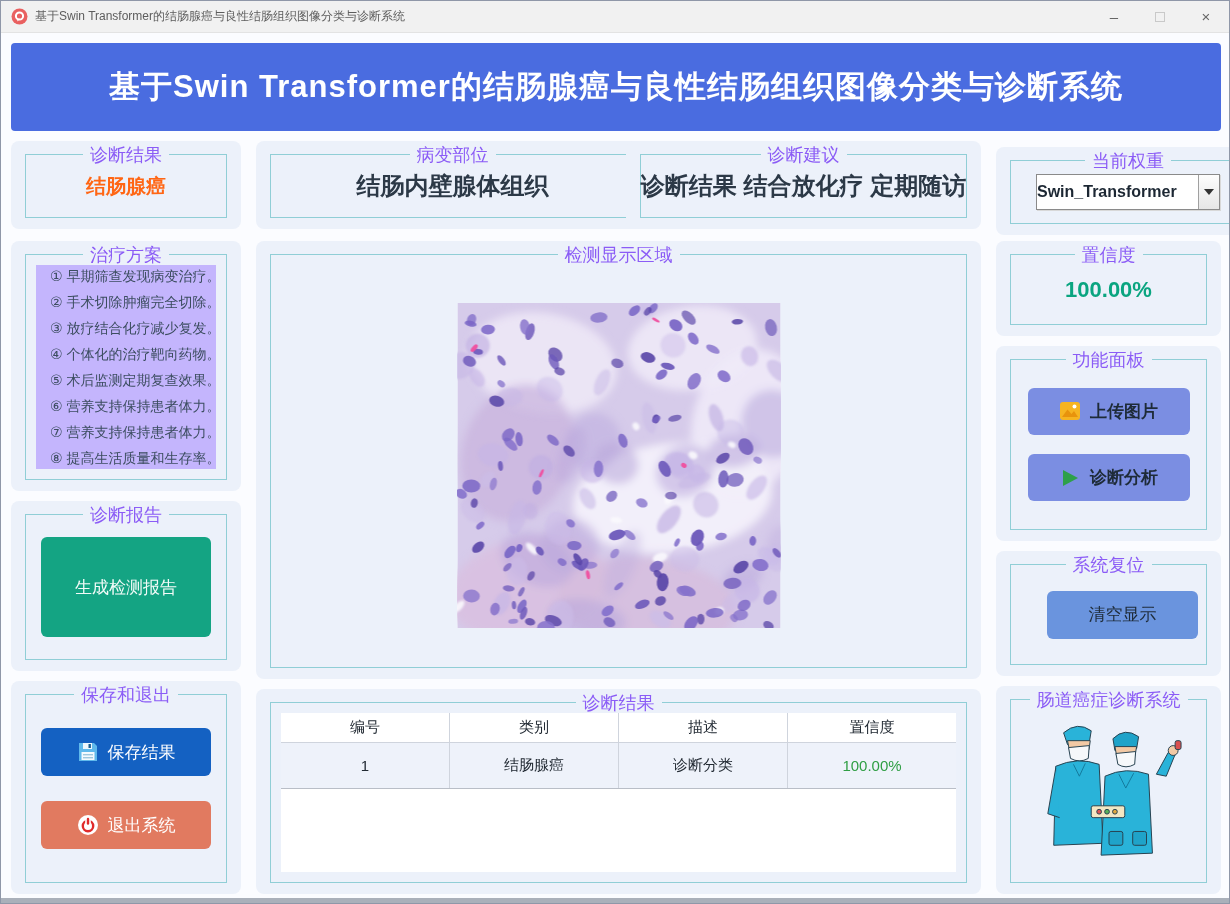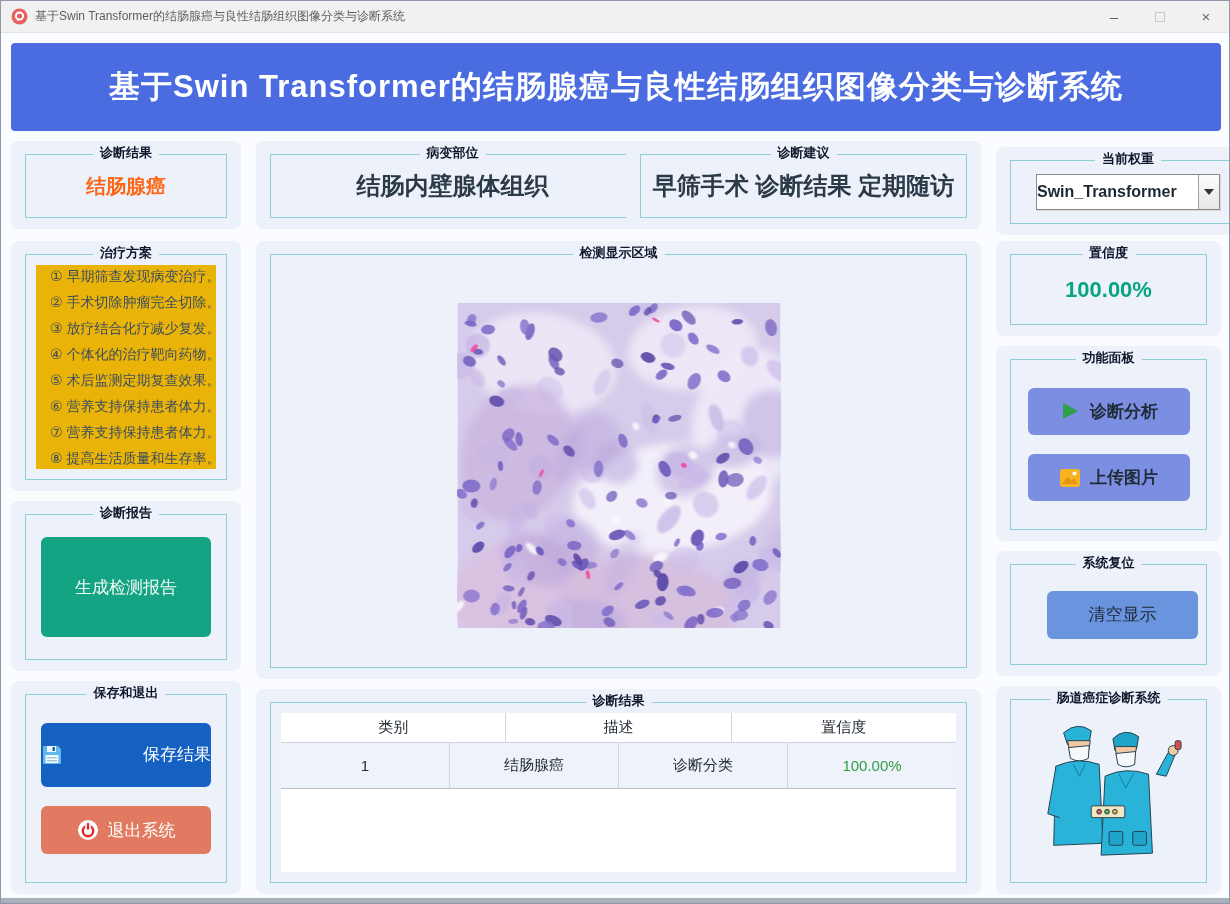--- a/index.html
+++ b/index.html
@@ -25,47 +25,47 @@
 
   .banner { position:absolute; left:10px; top:10px; width:1210px; height:88px;
             background:#4a6ce0; border-radius:4px; display:flex; align-items:center;
             justify-content:center; color:#ffffff; font-size:31px; font-weight:bold;
             letter-spacing:1px; }
 
   .panel { position:absolute; background:#ecf1fa; border-radius:8px; }
   .gbox { position:absolute; left:14px; right:14px; top:13px; bottom:11px;
           border:1px solid #90ced6; }
   .legend { position:absolute; top:-9px; left:50%; transform:translateX(-50%);
-            background:#ecf1fa; padding:0 7px; font-size:13px; font-weight:700;
-            color:#0f172a; line-height:1; white-space:nowrap; }
+            background:#ecf1fa; padding:0 7px; font-size:18px; font-weight:400;
+            color:#8b5cf6; line-height:1; white-space:nowrap; }
   .gcontent { position:absolute; inset:8px; display:flex; align-items:center; justify-content:center; }
 
   .value-orange { color:#ff6614; font-size:20px; font-weight:bold; }
   .value-dark   { color:#2c3947; font-size:24px; font-weight:bold; white-space:nowrap; }
   .value-teal   { color:#0aa580; font-size:22px; font-weight:bold; }
 
   
   .combobox { width:184px; height:36px; background:#ffffff; border:1px solid #8a8a8a;
               display:flex; align-items:center; box-shadow:1px 1px 0 #d8d8d8; cursor:default; }
   .combo-text { flex:1; font-size:16px; font-weight:600; color:#1c2733; }
   .combo-arrow-btn { width:21px; align-self:stretch; border-left:1px solid #a0a0a0;
               background:linear-gradient(#fdfdfd,#e6e6e6); display:flex; align-items:center; justify-content:center; }
   .combo-arrow { width:0; height:0; border-left:5px solid transparent; border-right:5px solid transparent;
               border-top:6px solid #333; }
 
   
-  .plan-box { position:absolute; inset:10px; background:#eab308; display:flex; flex-direction:column;
+  .plan-box { position:absolute; inset:10px; background:#c4b5fd; display:flex; flex-direction:column;
               justify-content:center; padding-left:14px; }
   .plan-item { font-size:14px; color:#3c4d60; line-height:26px; white-space:nowrap; }
 
   
   .btn { display:flex; align-items:center; justify-content:center; gap:9px;
          border-radius:6px; cursor:pointer; border:none; }
   .btn-report { width:170px; height:100px; background:#14a483; color:#f2fbf8; font-size:17px; }
-  .btn-save   { width:170px; height:64px; background:#1461c2; color:#ffffff; font-size:17px;justify-content:space-between; }
+  .btn-save   { width:170px; height:48px; background:#1461c2; color:#ffffff; font-size:17px; }
   .btn-exit   { width:170px; height:48px; background:#e17a60; color:#ffffff; font-size:17px; }
   .btn-func   { width:162px; height:47px; background:#7b8ee2; color:#1e2b38; font-size:17px; font-weight:600; }
   .btn-clear  { width:170px; height:48px; background:#6a94de; color:#1e2b38; font-size:17px;margin-left:28px; }
   .icon-16 { width:22px; height:22px; flex:0 0 auto; }
 
   .stack-col { position:absolute; inset:8px; display:flex; flex-direction:column;
                align-items:center; justify-content:space-evenly; }
 
   
   .histo-wrap { position:absolute; left:50%; top:48px; transform:translateX(-50%);
@@ -124,21 +124,21 @@
         <div class="gcontent">
             <span class="value-dark">结肠内壁腺体组织</span>
           </div>
       </div>
     </div>
 
     <div class="panel" style="left:625px;top:108px;width:355px;height:88px">
       <div class="gbox">
         <span class="legend">诊断建议</span>
         <div class="gcontent">
-            <span class="value-dark">早筛手术 诊断结果 定期随访</span>
+            <span class="value-dark">诊断结果 结合放化疗 定期随访</span>
           </div>
       </div>
     </div>
 
     <div class="panel" style="left:995px;top:114px;width:264px;height:88px">
       <div class="gbox">
         <span class="legend">当前权重</span>
         <div class="gcontent">
           <div class="combobox">
             <span class="combo-text">Swin_Transformer</span>
@@ -410,20 +410,21 @@
           </svg>
         </div>
       </div>
     </div>
 
     <div class="panel" style="left:255px;top:656px;width:725px;height:205px">
       <div class="gbox">
         <span class="legend">诊断结果</span>
         <div class="table-box">
           <div class="trow head">
+            <div class="tcell">编号</div>
             <div class="tcell">类别</div>
             <div class="tcell">描述</div>
             <div class="tcell">置信度</div>
           </div>
           <div class="trow data">
             <div class="tcell">1</div>
             <div class="tcell">结肠腺癌</div>
             <div class="tcell">诊断分类</div>
             <div class="tcell conf">100.00%</div>
           </div>
@@ -438,33 +439,33 @@
         <div class="gcontent">
             <span class="value-teal">100.00%</span>
           </div>
       </div>
     </div>
 
     <div class="panel" style="left:995px;top:313px;width:225px;height:195px">
       <div class="gbox">
         <span class="legend">功能面板</span>
         <div class="stack-col">
-          <button class="btn btn-func">
-            <svg class="icon-16" viewBox="0 0 22 22">
-              <polygon points="4,3 19,11 4,19" fill="#2ea04a"></polygon>
-            </svg>
-            <span>诊断分析</span>
-          </button>
           <button class="btn btn-func">
             <svg class="icon-16" viewBox="0 0 22 22">
               <rect x="1" y="2" width="20" height="18" rx="3" fill="#f6b421"></rect>
               <path d="M3 17 L8.5 9.5 L12.5 14 L15 11 L19 17 Z" fill="#e8930c"></path>
               <circle cx="15.5" cy="6.5" r="2" fill="#ffffff"></circle>
             </svg>
             <span>上传图片</span>
+          </button>
+          <button class="btn btn-func">
+            <svg class="icon-16" viewBox="0 0 22 22">
+              <polygon points="4,3 19,11 4,19" fill="#2ea04a"></polygon>
+            </svg>
+            <span>诊断分析</span>
           </button>
         </div>
       </div>
     </div>
 
     <div class="panel" style="left:995px;top:518px;width:225px;height:125px">
       <div class="gbox">
         <span class="legend">系统复位</span>
         <div class="gcontent">
           <button class="btn btn-clear">清空显示</button>

